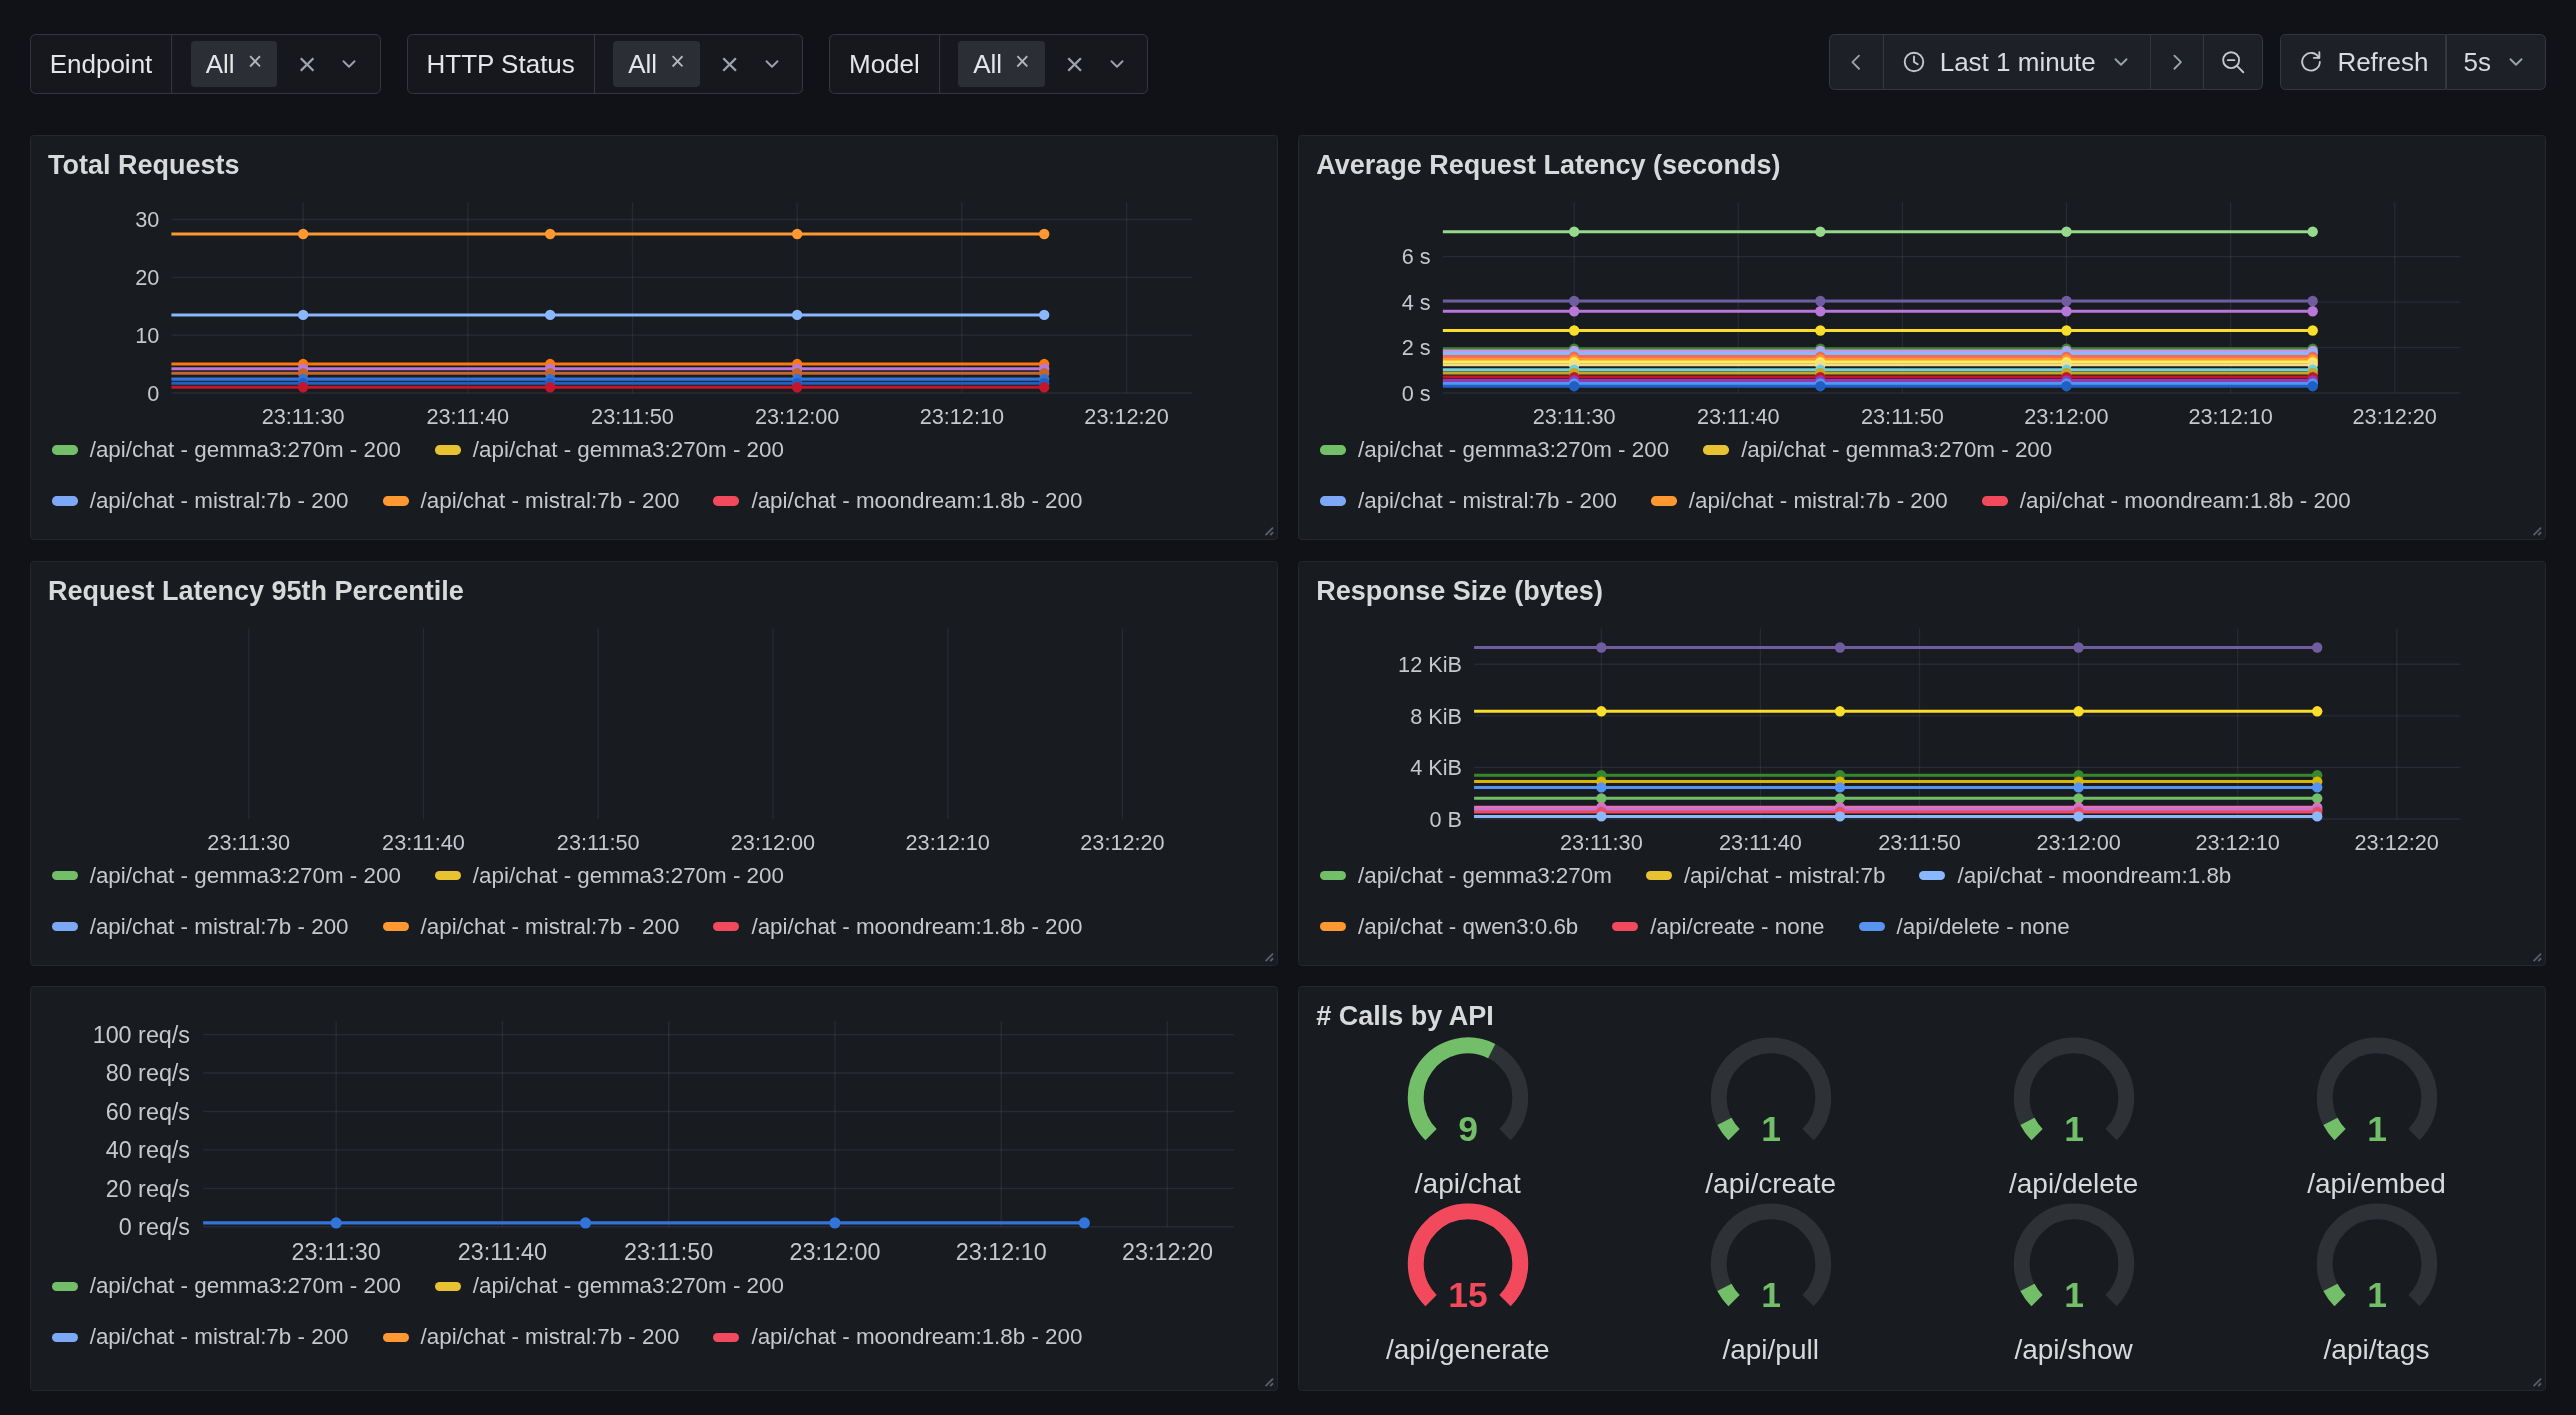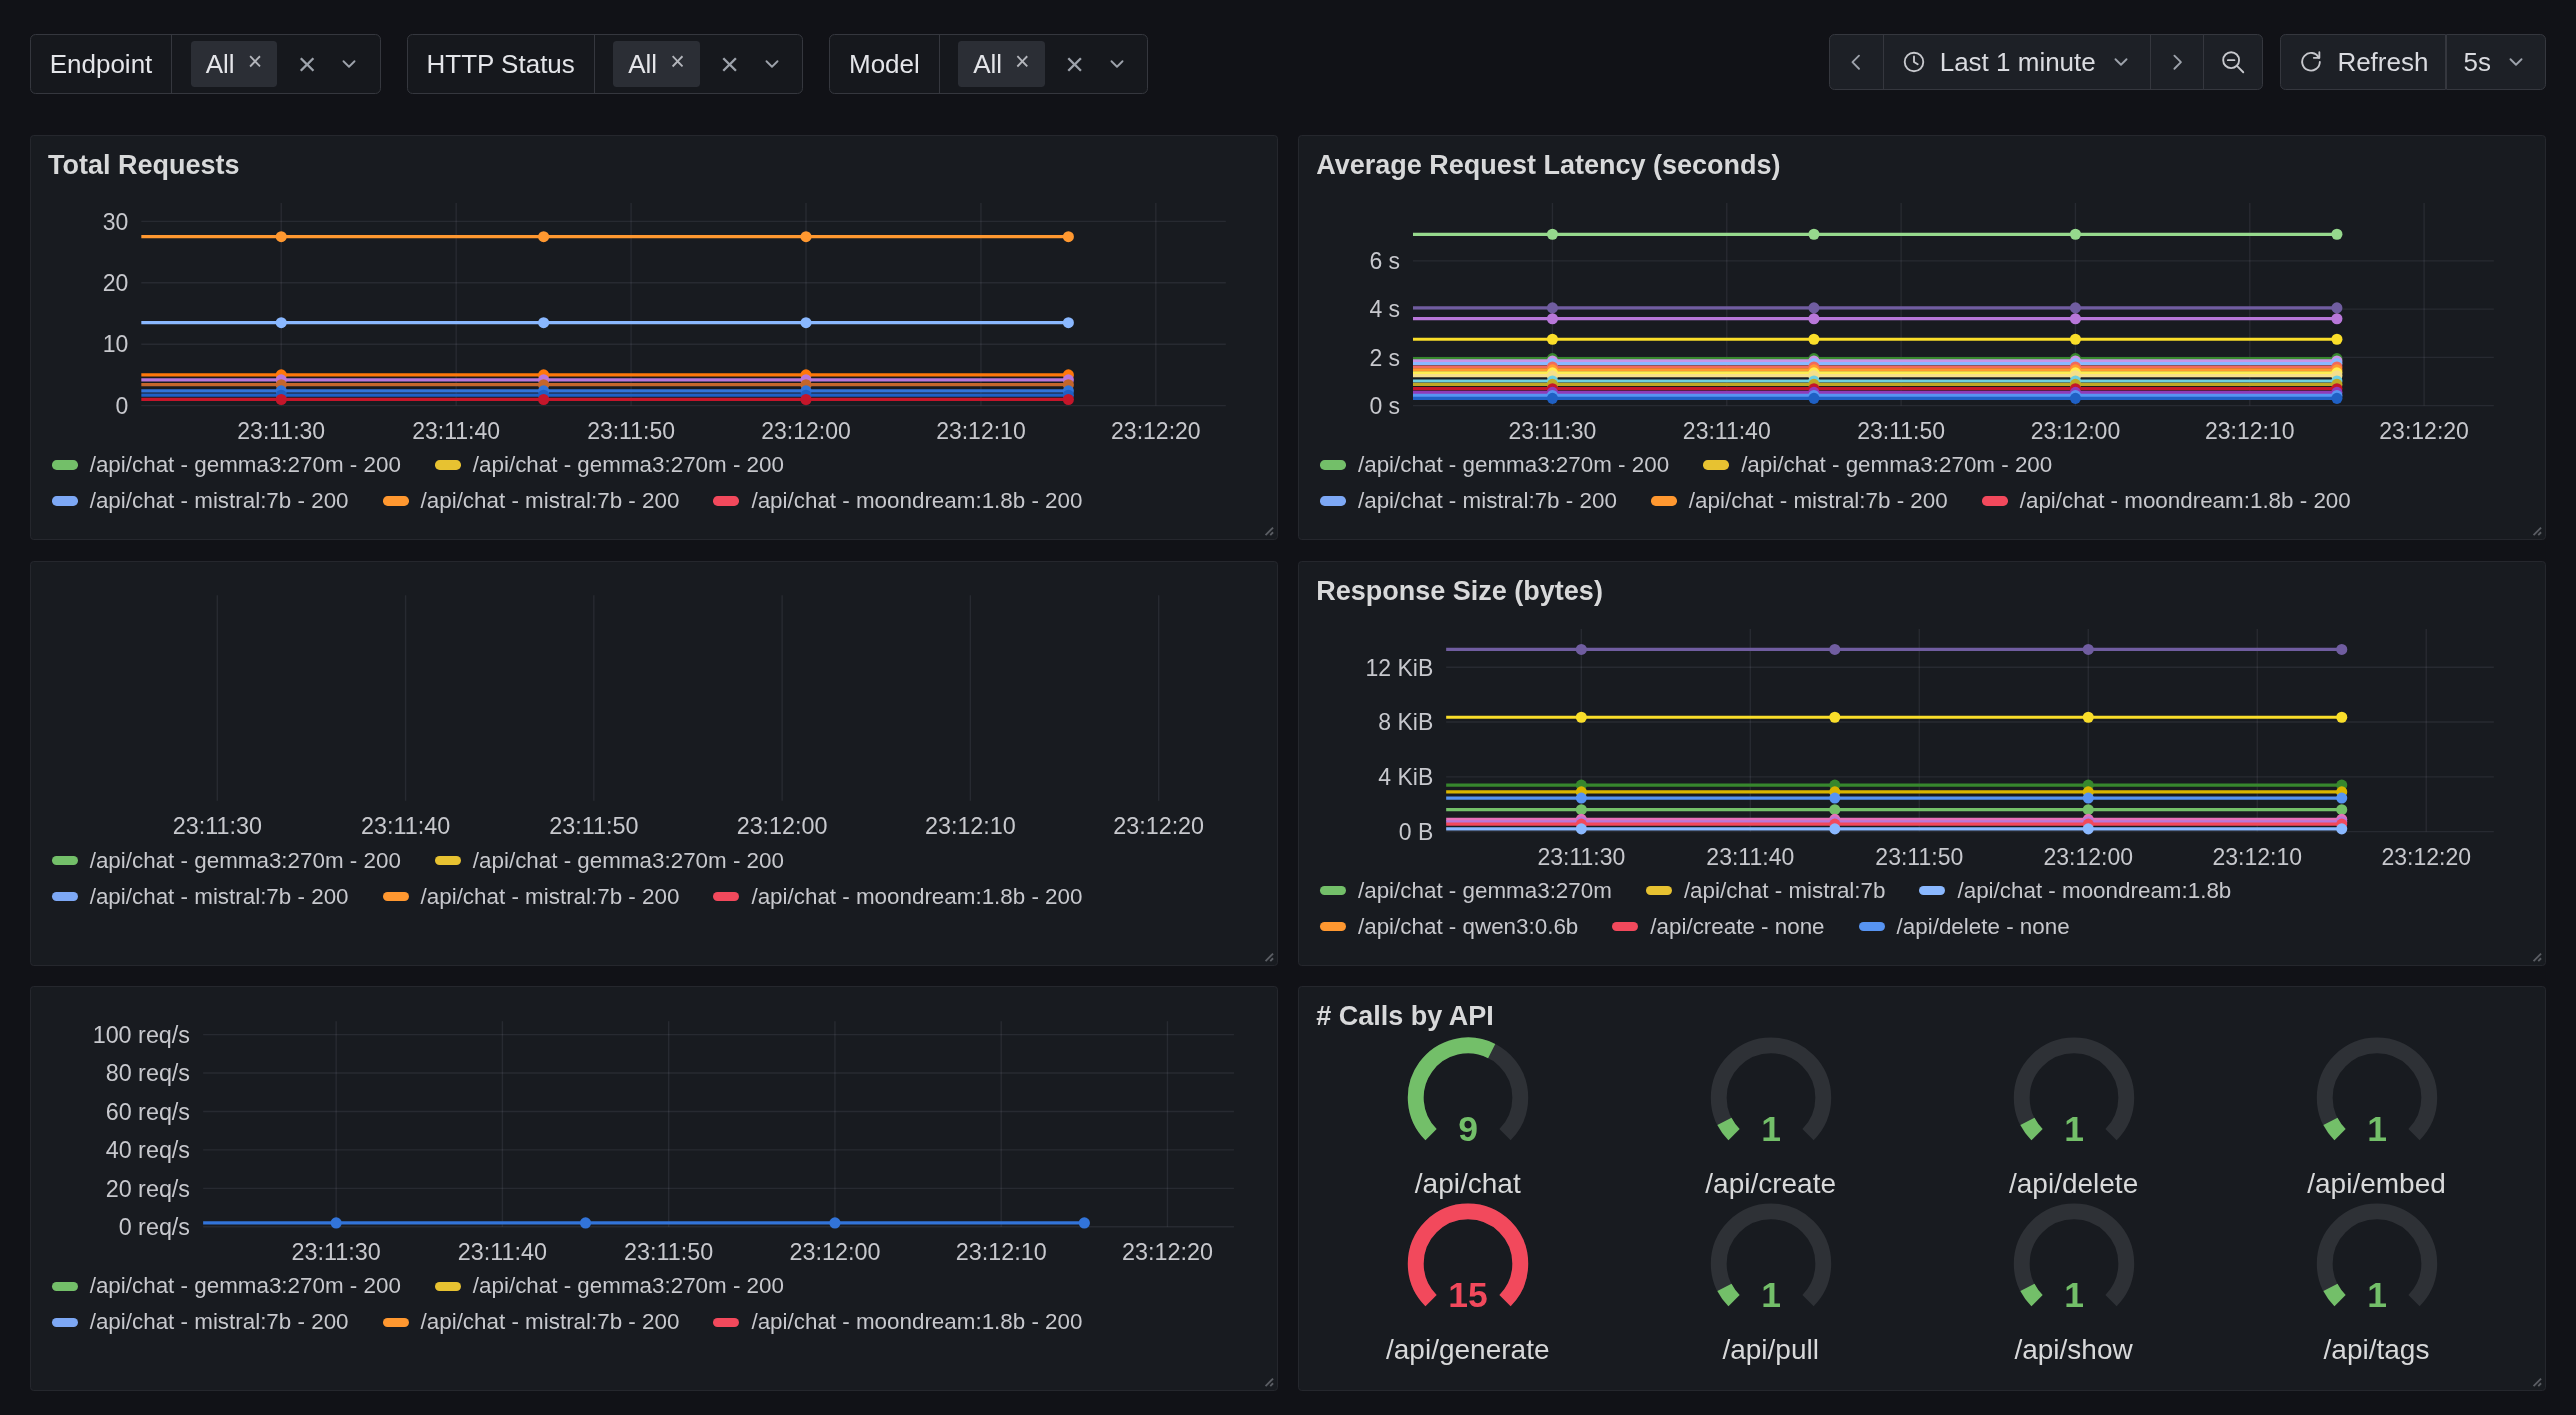--- a/index.html
+++ b/index.html
@@ -32,21 +32,21 @@
   .tgroup .tbtn:last-child  { border-radius:0 5.6px 5.6px 0; }
   .tbtn.square { padding:0 15px; }
   
   .grid { display:grid; grid-template-columns:repeat(2,1fr); grid-auto-rows:405px; gap:20.6px; padding:41px 30px 0; }
   .panel {
     position:relative; background:#181B20; border:0.9px solid #25272D; border-radius:3.7px;
     padding:13px 17px 25px; display:flex; flex-direction:column; overflow:hidden;
   }
   .panel-title { margin:0; font-size:27px; font-weight:700; color:#D8D9DA; line-height:1.25; cursor:pointer; }
   .chart { margin-top:7.5px; display:block; }
-  .legend { margin-top:5.6px; display:flex; flex-direction:column; gap:10px; padding-left:3.7px; }
+  .legend { margin-top:5.6px; display:flex; flex-direction:column; gap:25px; padding-left:3.7px; }
   .legend-row { display:flex; gap:34px; flex-wrap:nowrap; }
   .legend-item { display:flex; align-items:center; gap:12px; font-size:22.4px; color:#C7C8CD; cursor:pointer; white-space:nowrap; }
   .swatch { width:26px; height:9.3px; border-radius:4.7px; flex:0 0 auto; }
   .resize { position:absolute; right:2.8px; bottom:2.8px; }
   
   .gauges { flex:1; display:grid; grid-template-columns:repeat(4,1fr); grid-template-rows:1fr 1fr; justify-items:center; align-items:center; }
   .gauge { display:flex; flex-direction:column; align-items:center; }
   .gauge-label { font-size:28px; color:#D8D9DA; margin-top:16px; }
   text { font-family:"Liberation Sans", sans-serif; }
 </style>
@@ -378,20 +378,21 @@
             <span>/api/chat - moondream:1.8b - 200</span>
           </div>
         </div>
       </div>
     <svg class="resize" width="15" height="15" viewBox="0 0 16 16">
         <path d="M15 7L7 15M15 12l-3 3" stroke="#5A5D63" stroke-width="2" fill="none"></path>
       </svg>
   </section>
 
   <section class="panel">
+    <h2 class="panel-title">Request Latency 95th Percentile</h2>
     <svg class="chart" width="1214" height="260" viewBox="0 0 1299 278">
         <line x1="181.16129032258064" y1="14" x2="181.16129032258064" y2="234" stroke="rgba(204,204,220,0.09)" stroke-width="1.5"></line>
         <text x="181.16129032258064" y="270" text-anchor="middle" fill="#C7C8CD" font-size="25">23:11:30</text>
         <line x1="382.61290322580646" y1="14" x2="382.61290322580646" y2="234" stroke="rgba(204,204,220,0.09)" stroke-width="1.5"></line>
         <text x="382.61290322580646" y="270" text-anchor="middle" fill="#C7C8CD" font-size="25">23:11:40</text>
         <line x1="584.0645161290322" y1="14" x2="584.0645161290322" y2="234" stroke="rgba(204,204,220,0.09)" stroke-width="1.5"></line>
         <text x="584.0645161290322" y="270" text-anchor="middle" fill="#C7C8CD" font-size="25">23:11:50</text>
         <line x1="785.516129032258" y1="14" x2="785.516129032258" y2="234" stroke="rgba(204,204,220,0.09)" stroke-width="1.5"></line>
         <text x="785.516129032258" y="270" text-anchor="middle" fill="#C7C8CD" font-size="25">23:12:00</text>
         <line x1="986.9677419354839" y1="14" x2="986.9677419354839" y2="234" stroke="rgba(204,204,220,0.09)" stroke-width="1.5"></line>

